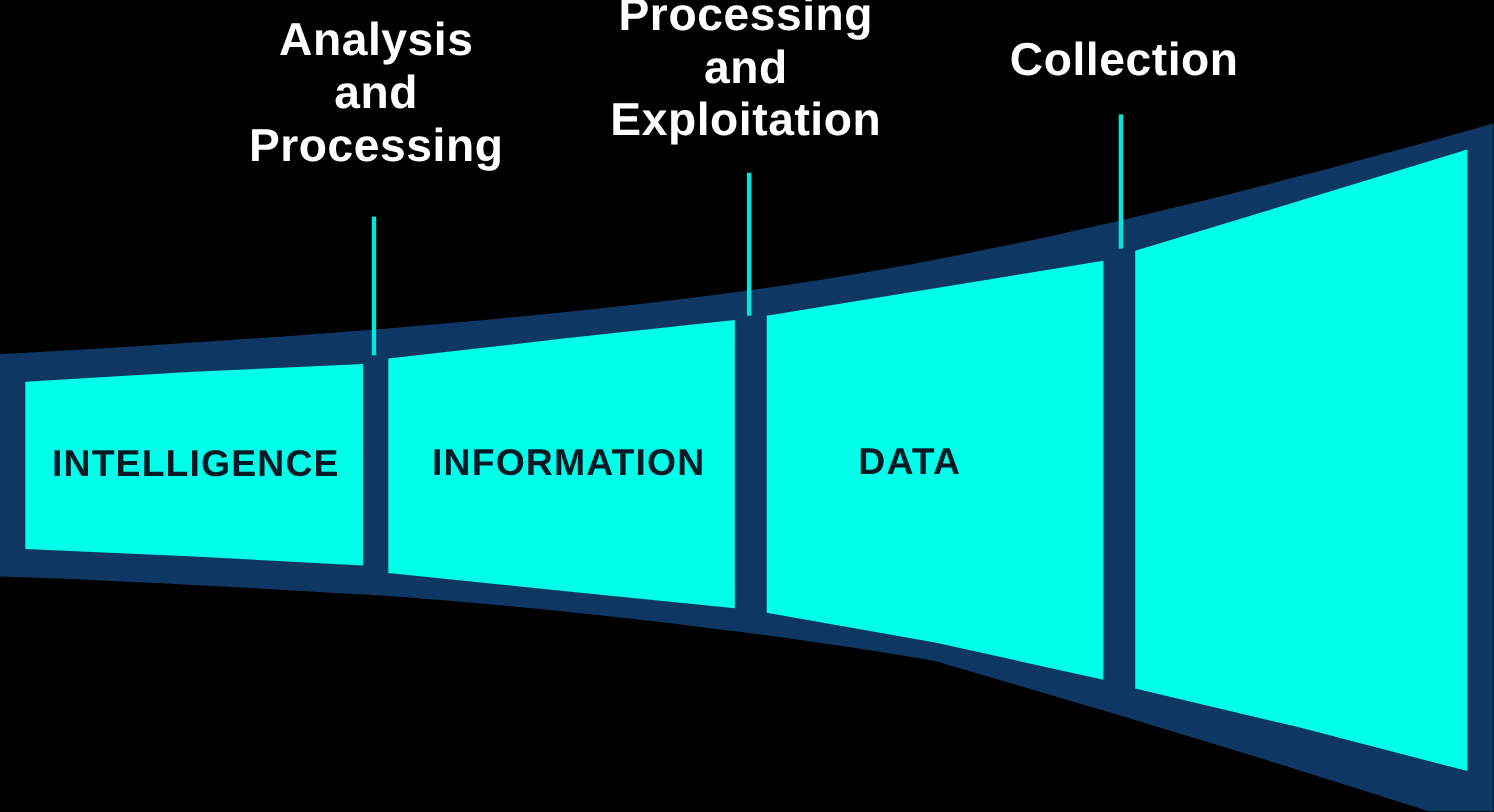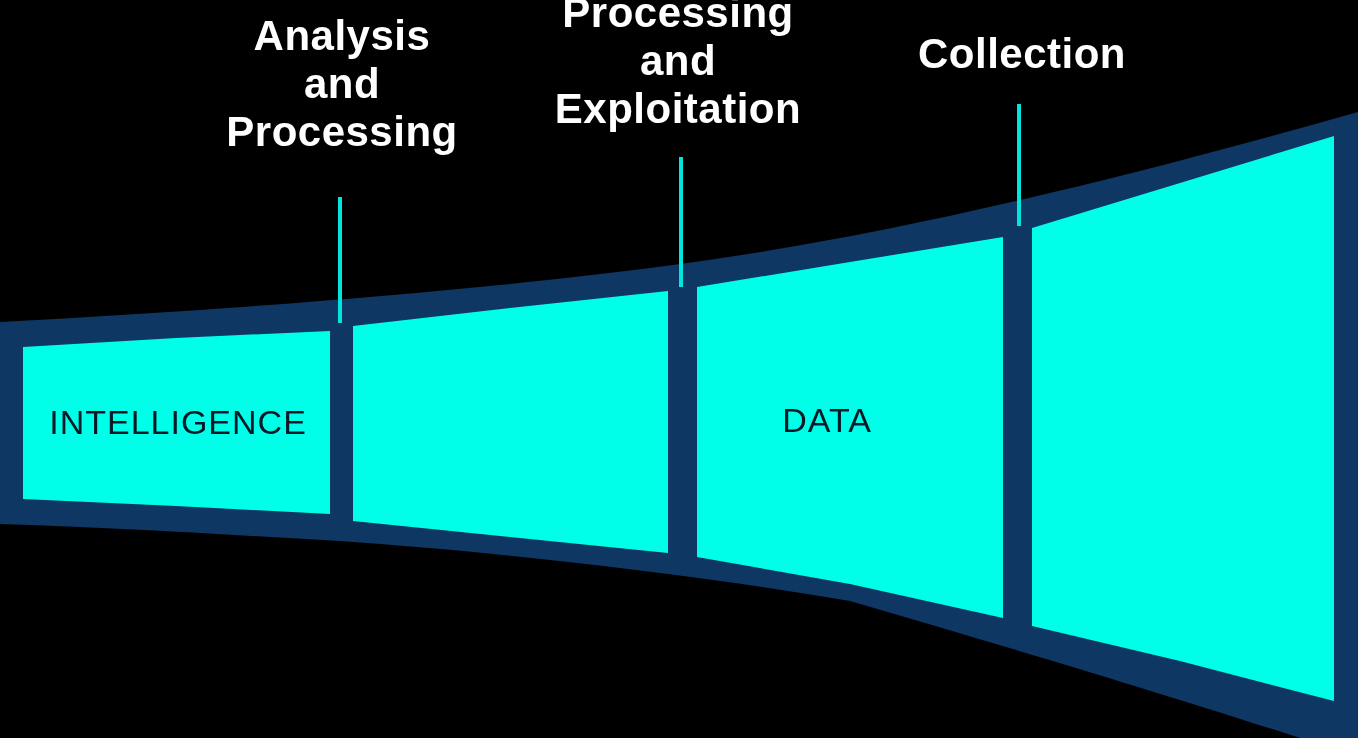--- a/index.html
+++ b/index.html
@@ -34,21 +34,21 @@
     white-space: pre-line;
     letter-spacing: 0.5px;
   }
   .stage-label--analysis   { left: 342px;  top: 12px;  }
   .stage-label--processing { left: 678px;  top: -11px; }
   .stage-label--collection { left: 1022px; top: 30px;  }
   .panel-label {
     position: absolute;
     transform: translate(-50%, -50%);
     color: #041a26;
-    font-weight: normal;
+    font-weight: bold;
     font-size: 34px;
     line-height: 42px;
     letter-spacing: 1px;
     text-align: center;
     white-space: pre-line;
   }
   .panel-label--intelligence { left: 178px;  top: 422px; }
   .panel-label--information  { left: 517px;  top: 421px; }
   .panel-label--data         { left: 827px;  top: 420px; }
   .panel-label--operational  { left: 1192px; top: 440px; font-size: 36px; line-height: 40px; }
@@ -82,15 +82,16 @@
 
   <div class="stage-label stage-label--analysis">Analysis
 and
 Processing</div>
   <div class="stage-label stage-label--processing">Processing
 and
 Exploitation</div>
   <div class="stage-label stage-label--collection">Collection</div>
 
   <div class="panel-label panel-label--intelligence">INTELLIGENCE</div>
+  <div class="panel-label panel-label--information">INFORMATION</div>
   <div class="panel-label panel-label--data">DATA</div>
 
 </div>
 
 </body></html>

